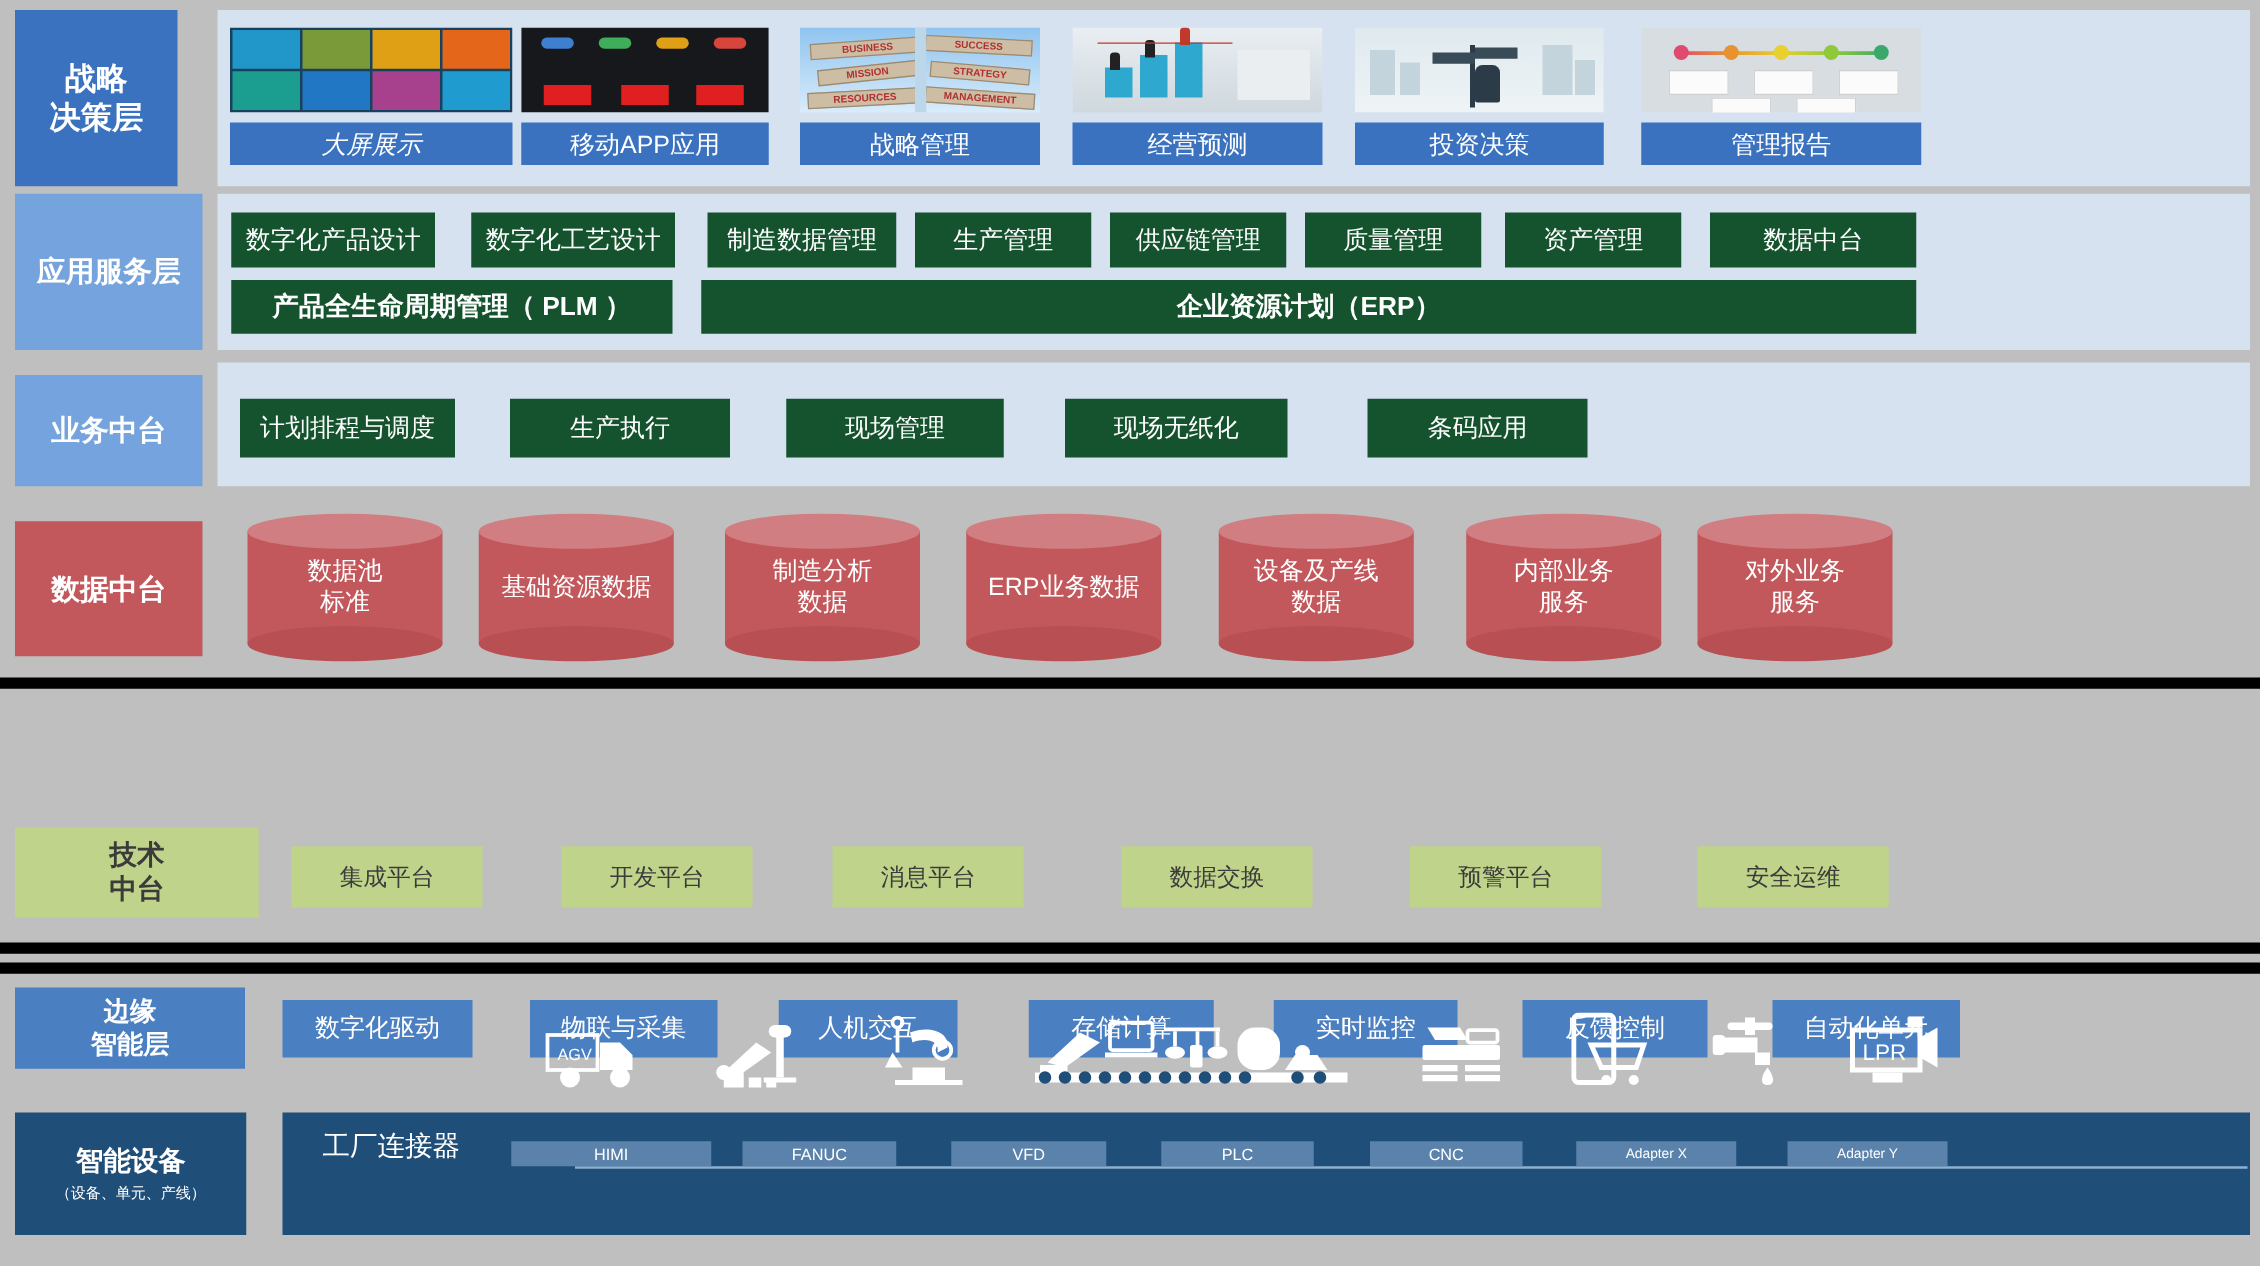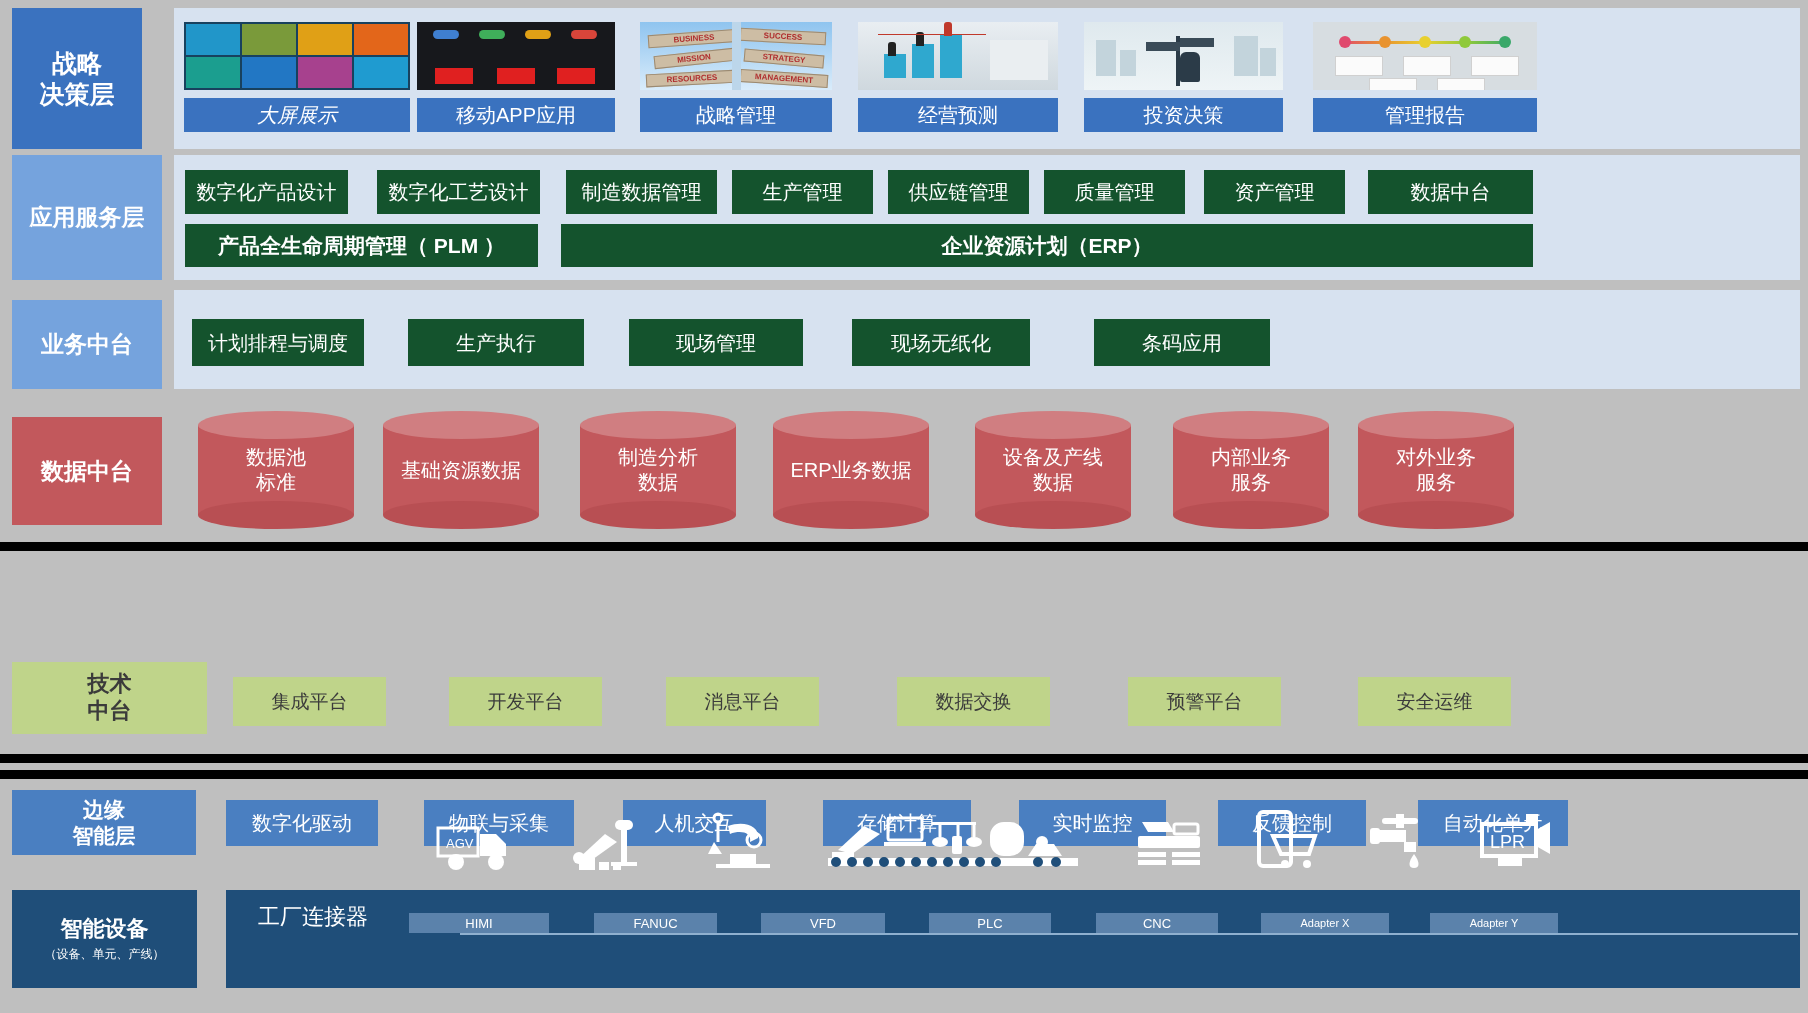--- a/index.html
+++ b/index.html
@@ -341,21 +341,21 @@
     <span>智能设备</span>
     <span class="sub">（设备、单元、产线）</span>
   </div>
 
   <div class="panel-dark" style="left:226px;top:890px;width:1574px;height:98px;"></div>
 
   <div class="conn-title" style="left:258px;top:902px;">工厂连接器</div>
 
   <div class="tabline" style="left:460px;top:933px;width:1338px;"></div>
 
-  <div class="tab" style="left:409px;top:913px;width:140px;height:20px;">HIMI</div>
+  <div class="tab" style="left:409px;top:913px;width:160px;height:20px;">HIMI</div>
   <div class="tab" style="left:594px;top:913px;width:123px;height:20px;">FANUC</div>
   <div class="tab" style="left:761px;top:913px;width:124px;height:20px;">VFD</div>
   <div class="tab" style="left:929px;top:913px;width:122px;height:20px;">PLC</div>
   <div class="tab" style="left:1096px;top:913px;width:122px;height:20px;">CNC</div>
   <div class="tab" style="left:1261px;top:913px;width:128px;height:20px;font-size:11px;">Adapter X</div>
   <div class="tab" style="left:1430px;top:913px;width:128px;height:20px;font-size:11px;">Adapter Y</div>
 
   <div class="devicon" style="left:436px;top:818px;">
     <svg width="82" height="52" viewBox="0 0 82 52" fill="#fff" style="position:relative;top:4px">
       <rect x="2" y="6" width="40" height="28" fill="none" stroke="#fff" stroke-width="3"></rect>

